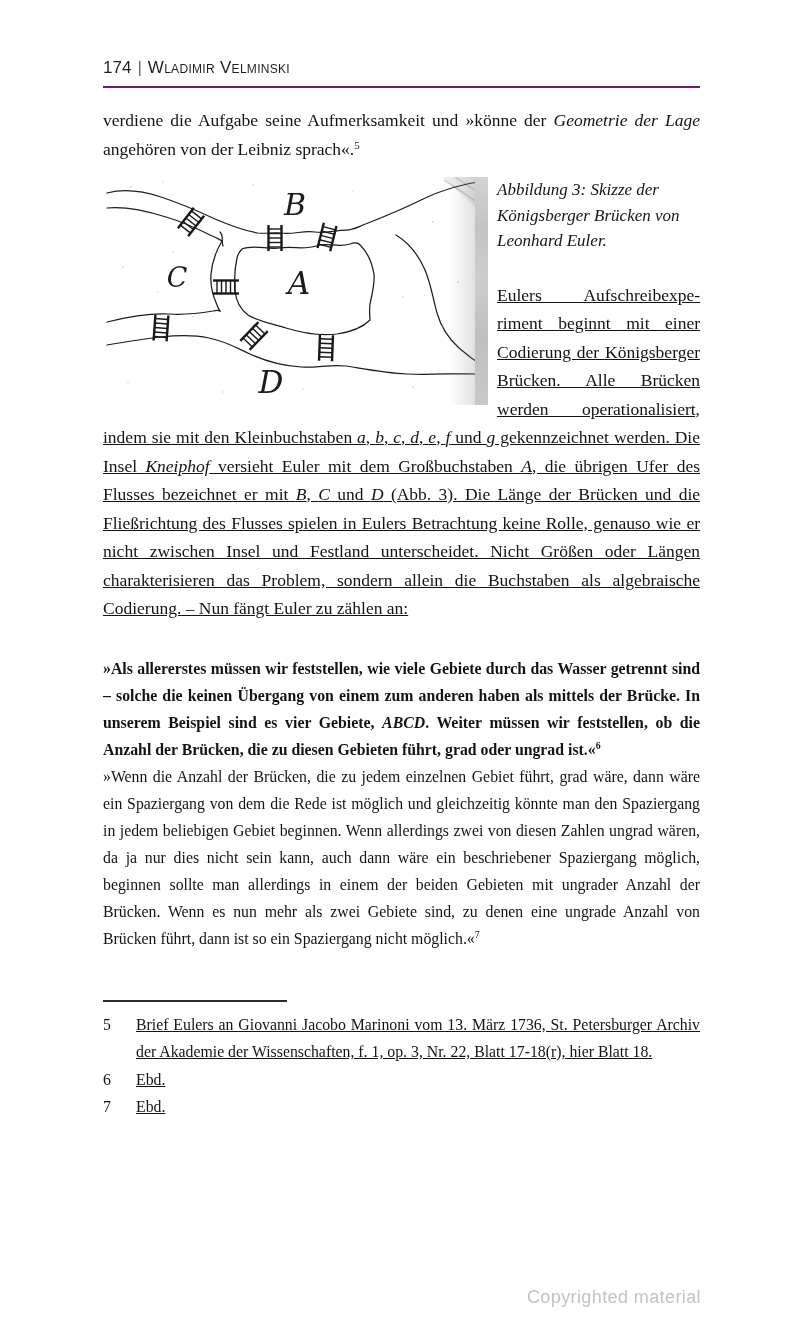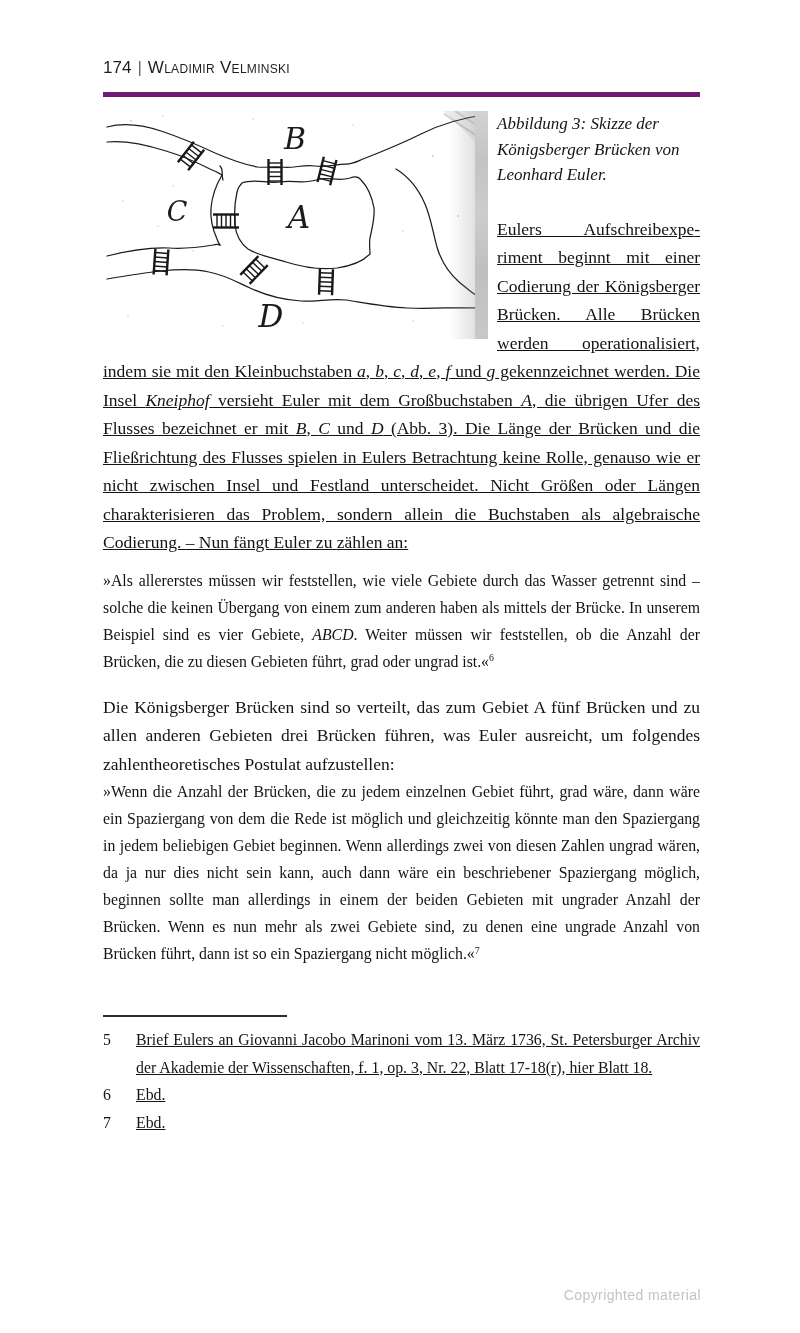--- a/index.html
+++ b/index.html
@@ -13,22 +13,22 @@
     font-family: "Liberation Serif", serif;
     padding: 58px 100px 0 103px;
     overflow: hidden;
   }
   
   .running-header {
     font-family: "Liberation Sans", sans-serif;
     font-size: 17px;
     line-height: 20px;
     color: #1f1f1f;
-    border-bottom: 5px solid #701a75;
-    padding-bottom: 14px;
+    border-bottom: 2px solid #701a75;
+    padding-bottom: 8px;
   }
   .running-header .author { font-variant: small-caps; letter-spacing: 0.3px; }
   .running-header .sep { color: #666; padding: 0 6px; font-weight: 300; }
 
   
   .body-text {
     font-size: 17.5px;
     line-height: 28.5px;
     text-align: justify;
     color: #131313;
@@ -73,50 +73,51 @@
   }
   .figure-section .body-text { margin-top: 27px; text-decoration: underline; }
 
   
   .quote {
     font-size: 15.8px;
     line-height: 27px;
     text-align: justify;
     color: #131313;
   }
-  .quote-1 { margin-top: 10px; }
+  .quote-1 { margin-top: 32px; font-weight: bold; }
   .quote-2 { margin-top: 0; }
   .para-2 { margin-top: 18px; }
 
   
   .footnotes { margin-top: 48px; }
   .fn-rule { width: 184px; border-top: 2px solid #2c2c2c; margin-bottom: 9px; }
   .footnote { display: flex; font-size: 15.8px; line-height: 27.5px; }
   .fn-num { flex: 0 0 33px; }
   .fn-text { flex: 1; text-align: justify; text-decoration: underline; }
 
   .watermark {
     position: absolute;
     right: 99px;
     top: 1287px;
     font-family: "Liberation Sans", sans-serif;
-    font-size: 14px;
+    font-size: 18px;
     color: #c3c3c3;
     letter-spacing: 0.4px;
   }
 </style>
 </head>
 <body>
 
 <div class="page">
 
   <header class="running-header">
     <span>174</span><span class="sep">|</span><span class="author">Wladimir Velminski</span>
   </header>
 
+  <p class="body-text intro">verdiene die Aufgabe seine Aufmerksamkeit und »könne der <i>Geometrie der Lage</i> angehören von der Leibniz sprach«.<sup>5</sup></p>
 
   <div class="figure-section">
     <figure class="fig-float">
       <svg viewBox="0 0 385 228" xmlns="http://www.w3.org/2000/svg">
         <defs>
           <g id="bridge" stroke="#181818" fill="none">
             <line x1="-6.5" y1="-13" x2="-6.5" y2="13" stroke-width="2.4"></line>
             <line x1="6.5" y1="-13" x2="6.5" y2="13" stroke-width="2.4"></line>
             <line x1="-6.5" y1="-9" x2="6.5" y2="-9" stroke-width="1.4"></line>
             <line x1="-6.5" y1="-4.5" x2="6.5" y2="-4.5" stroke-width="1.4"></line>
@@ -177,21 +178,20 @@
       <div class="scan-strip"></div>
     </figure>
 
     <p class="caption">Abbildung 3: Skizze der Königsberger Brücken von Leonhard Euler.</p>
 
     <p class="body-text">Eulers Aufschreibexpe­riment beginnt mit einer Codierung der Königs­berger Brücken. Alle Brücken werden operationalisiert, indem sie mit den Kleinbuchstaben <i>a</i>, <i>b</i>, <i>c</i>, <i>d</i>, <i>e</i>, <i>f</i> und <i>g</i> gekennzeichnet werden. Die Insel <i>Kneiphof</i> versieht Euler mit dem Großbuchstaben <i>A</i>, die übrigen Ufer des Flusses bezeichnet er mit <i>B</i>, <i>C</i> und <i>D</i> (Abb. 3). Die Länge der Brücken und die Fließrichtung des Flusses spielen in Eulers Betrachtung keine Rolle, genauso wie er nicht zwischen Insel und Festland unterscheidet. Nicht Größen oder Längen charakterisieren das Problem, sondern allein die Buchstaben als algebrai­sche Codierung. – Nun fängt Euler zu zählen an:</p>
   </div>
 
   <blockquote class="quote quote-1">»Als allererstes müssen wir feststellen, wie viele Gebiete durch das Wasser ge­trennt sind – solche die keinen Übergang von einem zum anderen haben als mit­tels der Brücke. In unserem Beispiel sind es vier Gebiete, <i>ABCD</i>. Weiter müssen wir feststellen, ob die Anzahl der Brücken, die zu diesen Gebieten führt, grad oder ungrad ist.«<sup>6</sup></blockquote>
 
-  <p class="body-text para-2">Die Königsberger Brücken sind so verteilt, das zum Gebiet A fünf Brü­cken und zu allen anderen Gebieten drei Brücken führen, was Euler aus­reicht, um folgendes zahlentheoretisches Postulat aufzustellen:</p>
 
   <blockquote class="quote quote-2">»Wenn die Anzahl der Brücken, die zu jedem einzelnen Gebiet führt, grad wäre, dann wäre ein Spaziergang von dem die Rede ist möglich und gleichzeitig könn­te man den Spaziergang in jedem beliebigen Gebiet beginnen. Wenn allerdings zwei von diesen Zahlen ungrad wären, da ja nur dies nicht sein kann, auch dann wäre ein beschriebener Spaziergang möglich, beginnen sollte man allerdings in einem der beiden Gebieten mit ungrader Anzahl der Brücken. Wenn es nun mehr als zwei Gebiete sind, zu denen eine ungrade Anzahl von Brücken führt, dann ist so ein Spaziergang nicht möglich.«<sup>7</sup></blockquote>
 
   <div class="footnotes">
     <div class="fn-rule"></div>
     <div class="footnote">
       <span class="fn-num">5</span>
       <span class="fn-text">Brief Eulers an Giovanni Jacobo Marinoni vom 13. März 1736, St. Peters­burger Archiv der Akademie der Wissenschaften, f. 1, op. 3, Nr. 22, Blatt 17-18(r), hier Blatt 18.</span>
     </div>
     <div class="footnote">

